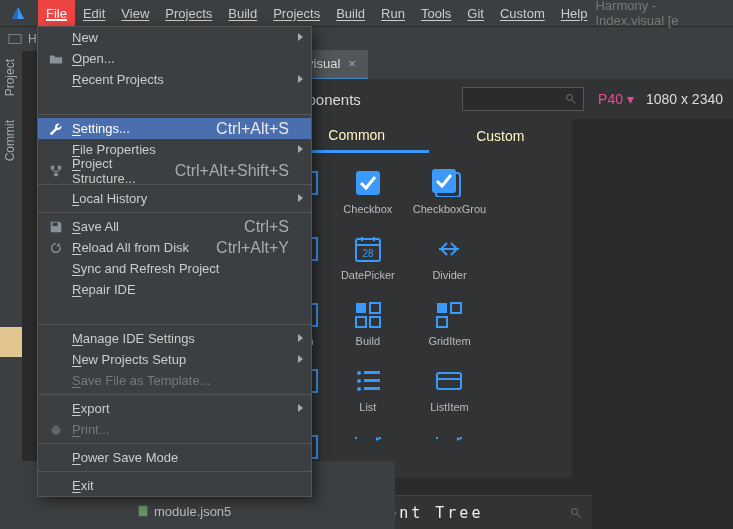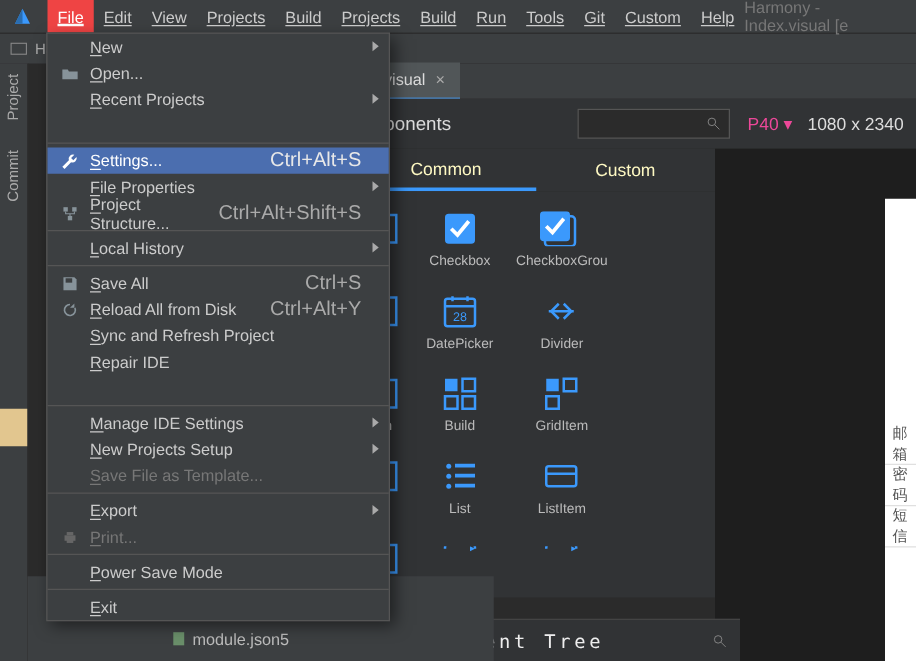--- a/index.html
+++ b/index.html
@@ -300,28 +300,20 @@
         <div class="comp-cell">
           <div class="comp-icon">
             <svg width="28" height="20">
               <path d="M2 2 a12 12 0 0 1 24 0" fill="none" stroke="#3b99fc" stroke-width="2"></path>
               <path d="M22 0l4 2-4 2z" fill="#3b99fc"></path>
             </svg>
           </div>
         </div>
       </div>
 
-    <div class="preview">
-      <div class="phone">
-        <div style="height:180px"></div>
-        <div class="phone-line">邮箱</div>
-        <div class="phone-line">密码</div>
-        <div class="phone-line">短信</div>
-      </div>
-    </div>
 
     <div class="comp-tree">
       <div class="ct-arrow"></div>
       <span class="ct-title">Component Tree</span>
       <svg class="ct-search" viewBox="0 0 16 16">
           <circle cx="6" cy="6" r="4" fill="none" stroke="#888"></circle>
           <line x1="9" y1="9" x2="14" y2="14" stroke="#888"></line>
         </svg>
     </div>
 

